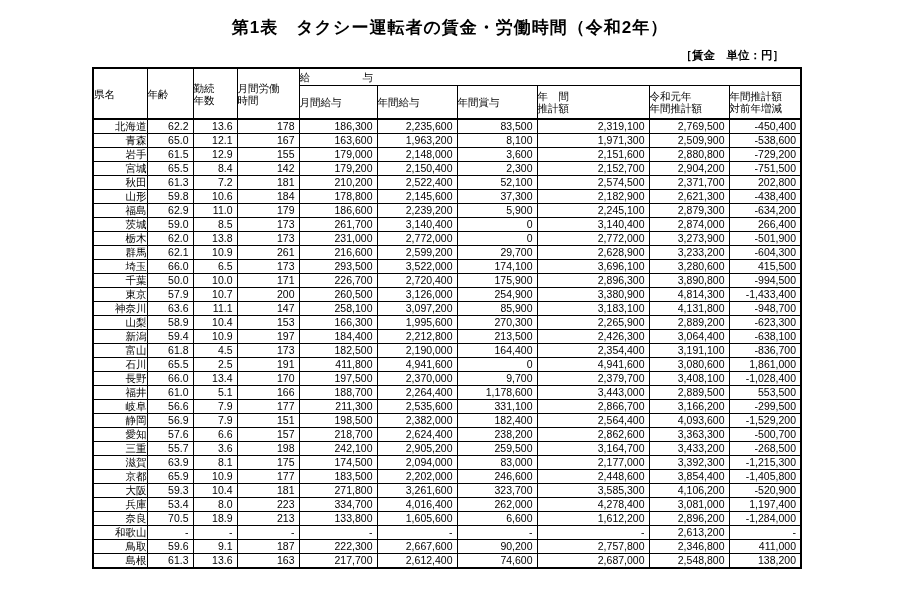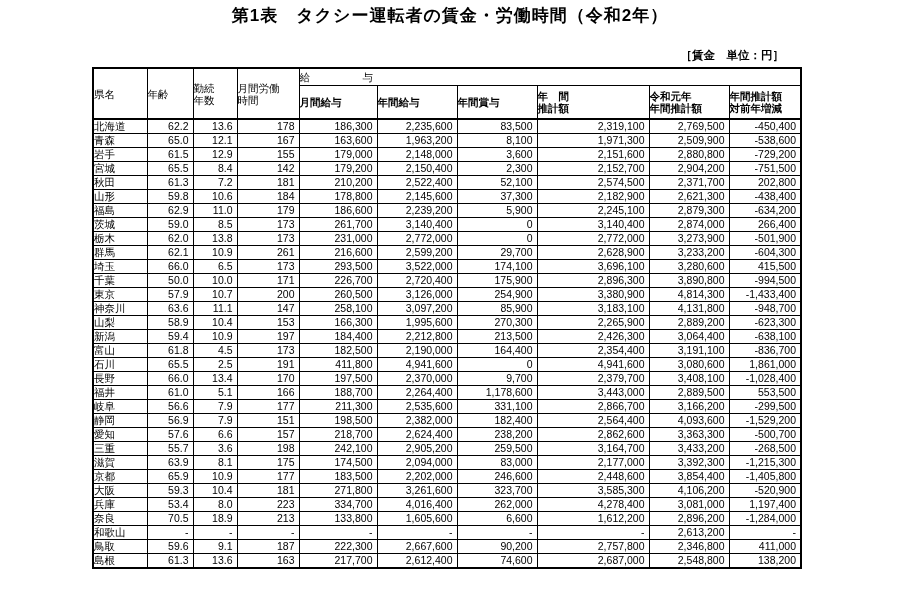--- a/index.html
+++ b/index.html
@@ -6,21 +6,21 @@
   html, body { background: #fff; }
   body { font-family: "Liberation Sans", sans-serif; color: #000; }
   .page {
     position: relative;
     width: 900px; height: 600px;
     background: #fff;
     overflow: hidden;
   }
   .title {
     position: absolute;
-    top: 4px; left: 0; width: 100%;
+    top: 16px; left: 0; width: 100%;
     text-align: center;
     font-size: 17px;
     font-weight: bold;
     letter-spacing: 1px;
   }
   .unit-label {
     position: absolute;
     top: 48px; right: 116px;
     font-size: 11.5px;
     font-weight: bold;
@@ -40,28 +40,28 @@
     white-space: pre-line;
   }
   thead th {
     font-weight: normal;
     text-align: left;
     vertical-align: middle;
     line-height: 12px;
     font-size: 10.5px;
   }
   tr.h1 th { height: 17px; }
-  tr.h2 th { height: 34px; font-weight: bold; }
+  tr.h2 th { height: 34px; }
   tbody td {
     height: 14px;
     line-height: 13px;
     vertical-align: middle;
     white-space: nowrap;
   }
-  td.pref { text-align: left; }
+  td.pref { text-align: right; }
   td.num  { text-align: right; padding-right: 4px; }
   tbody tr:first-child td { border-top: 2px solid #000; }
   tr.section-break td { border-top: 1.8px solid #000; }
   thead tr.h2 th { border-bottom: 1.5px solid #000; }
 </style>
 </head>
 <body>
 
 <div class="page">
   <div class="title">第1表　タクシー運転者の賃金・労働時間（令和2年）</div>

